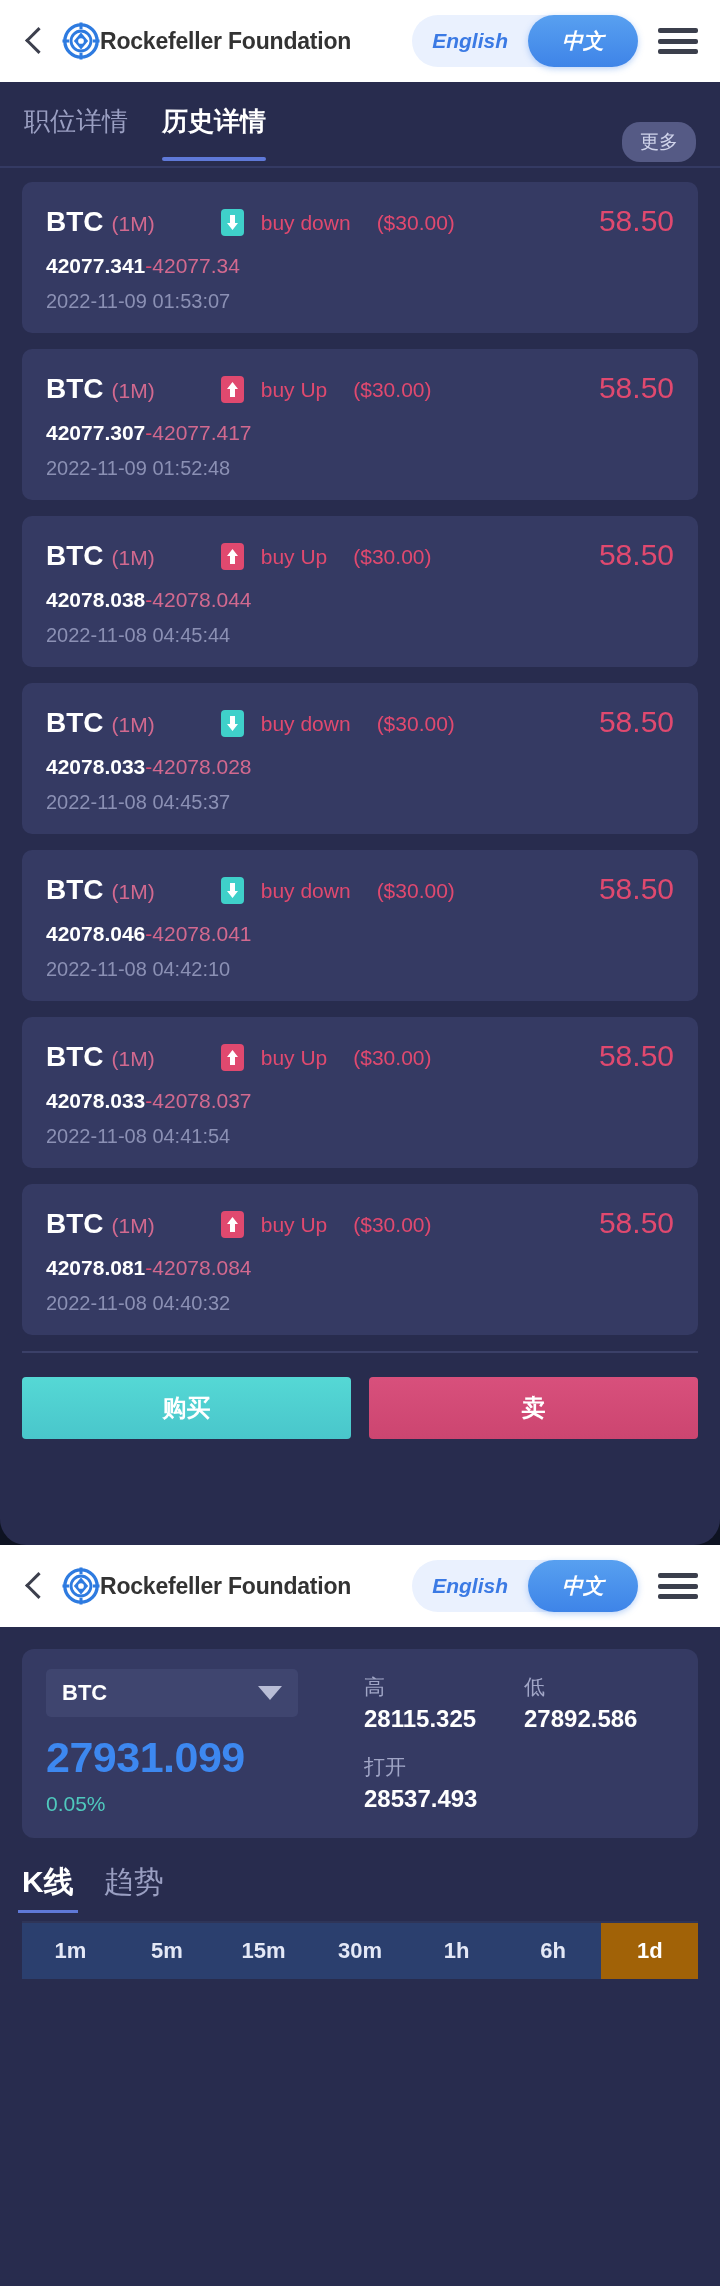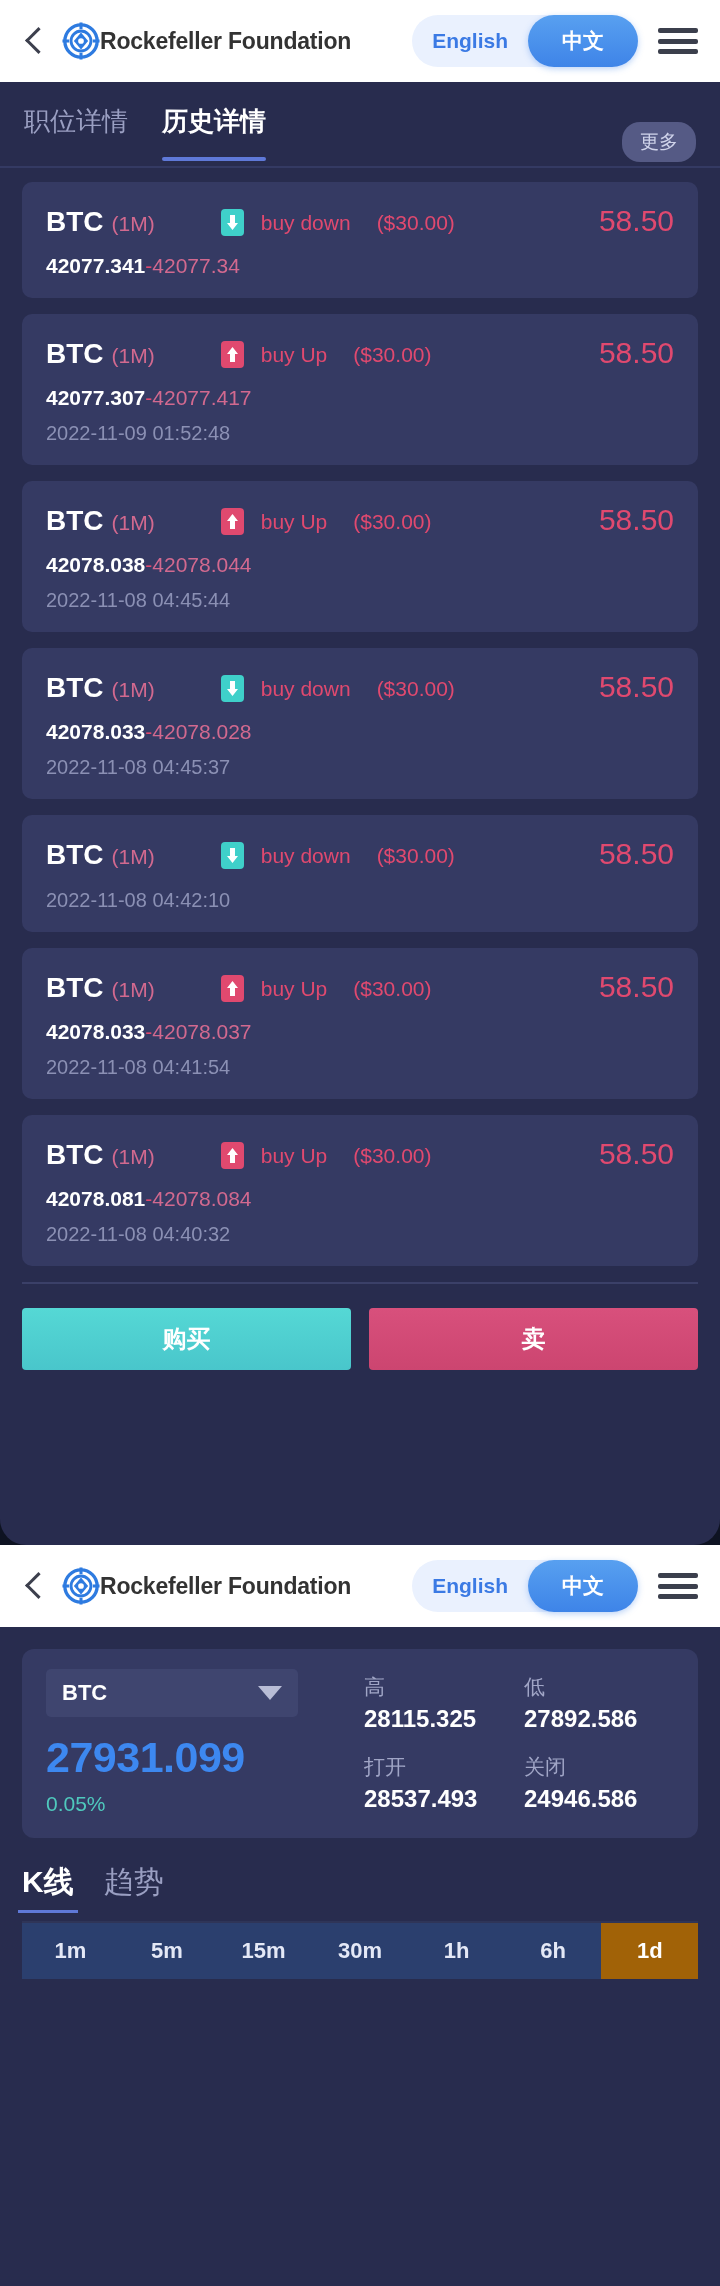--- a/index.html
+++ b/index.html
@@ -76,20 +76,21 @@
   }
   .lang-switch {
     margin-left: auto;
     display: flex;
     align-items: center;
     background: #eaf1fe;
     border-radius: 28px;
     height: 52px;
     padding: 0;
     flex: 0 0 auto;
+    font-style: italic;
   }
   .lang-opt {
     display: flex;
     align-items: center;
     justify-content: center;
     height: 52px;
     padding: 0 20px;
     font-size: 21px;
     font-weight: 700;
     color: #3b7ae4;
@@ -441,20 +442,21 @@
                 </svg>
             </span>
             <span class="tc-dir-label">buy down</span>
             <span class="tc-amount">($30.00)</span>
           </span>
           <span class="tc-payout">58.50</span>
         </div>
         <div class="tc-row2">
           <span class="px-open">42077.341</span><span class="px-sep">-</span><span class="px-close">42077.34</span>
         </div>
+        <div class="tc-row3">2022-11-09 01:53:07</div>
       </div>
 
       <div class="trade-card">
         <div class="tc-row1">
           <span class="tc-sym">BTC</span>
           <span class="tc-period">(1M)</span>
           <span class="tc-dir">
             <span class="dir-icon up">
               <svg width="13" height="17" viewBox="0 0 13 17">
                   <path d="M6.5 1 L12 8 H9 V16 H4 V8 H1 Z" fill="#ffffff"></path>
@@ -521,20 +523,23 @@
             <span class="dir-icon down">
               <svg width="13" height="17" viewBox="0 0 13 17">
                   <path d="M6.5 16 L1 9 H4 V1 H9 V9 H12 Z" fill="#ffffff"></path>
                 </svg>
             </span>
             <span class="tc-dir-label">buy down</span>
             <span class="tc-amount">($30.00)</span>
           </span>
           <span class="tc-payout">58.50</span>
         </div>
+        <div class="tc-row2">
+          <span class="px-open">42078.046</span><span class="px-sep">-</span><span class="px-close">42078.041</span>
+        </div>
         <div class="tc-row3">2022-11-08 04:42:10</div>
       </div>
 
       <div class="trade-card">
         <div class="tc-row1">
           <span class="tc-sym">BTC</span>
           <span class="tc-period">(1M)</span>
           <span class="tc-dir">
             <span class="dir-icon up">
               <svg width="13" height="17" viewBox="0 0 13 17">
@@ -627,24 +632,20 @@
             <div class="stat-value">28115.325</div>
           </div>
           <div>
             <div class="stat-label">低</div>
             <div class="stat-value">27892.586</div>
           </div>
           <div>
             <div class="stat-label">打开</div>
             <div class="stat-value">28537.493</div>
           </div>
-          <div>
-            <div class="stat-label">关闭</div>
-            <div class="stat-value">24946.586</div>
-          </div>
         </div>
       </div>
     </div>
 
     <div class="chart-tabs">
       <div class="chart-tab active">K线</div>
       <div class="chart-tab">趋势</div>
     </div>
     <div class="tf-divider"></div>
 

